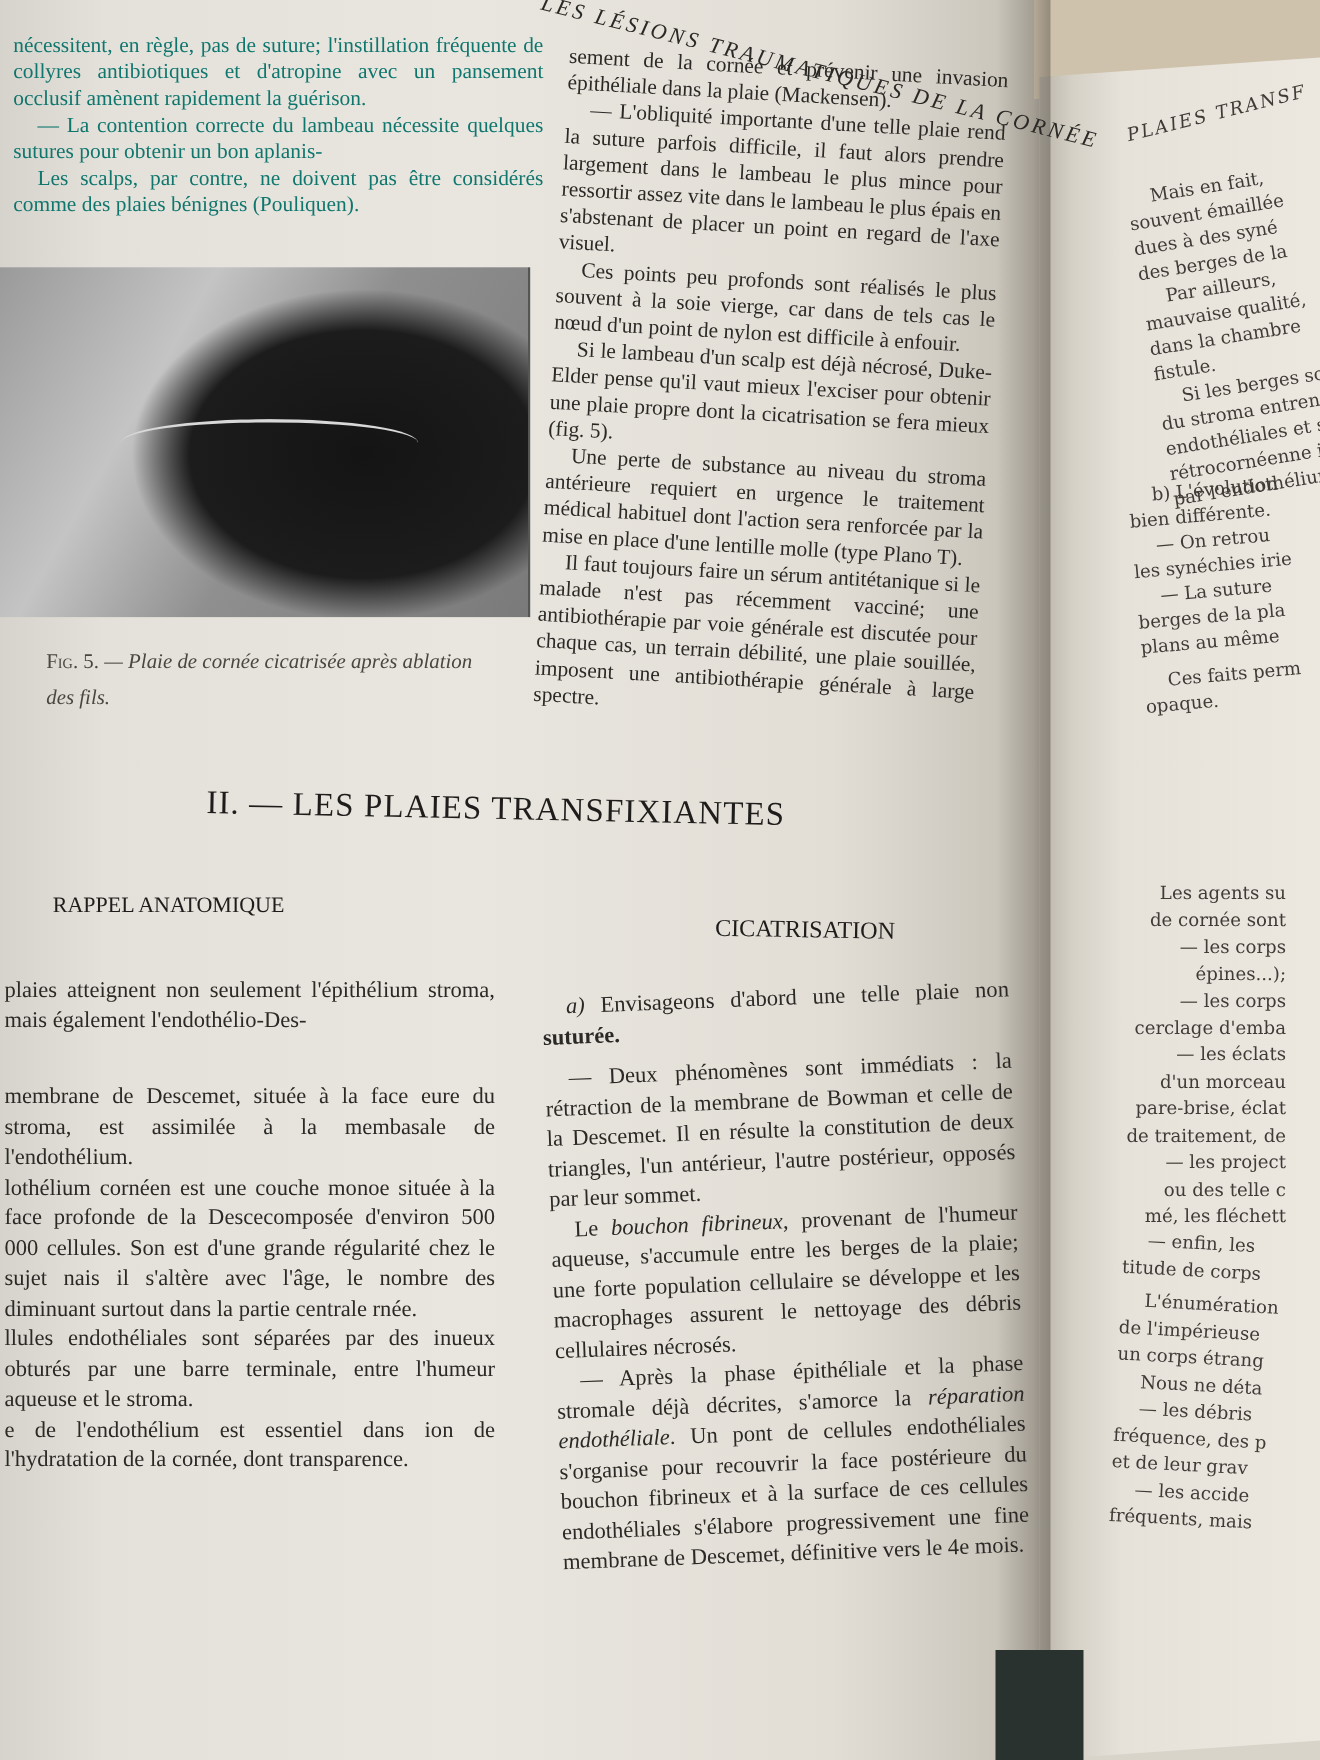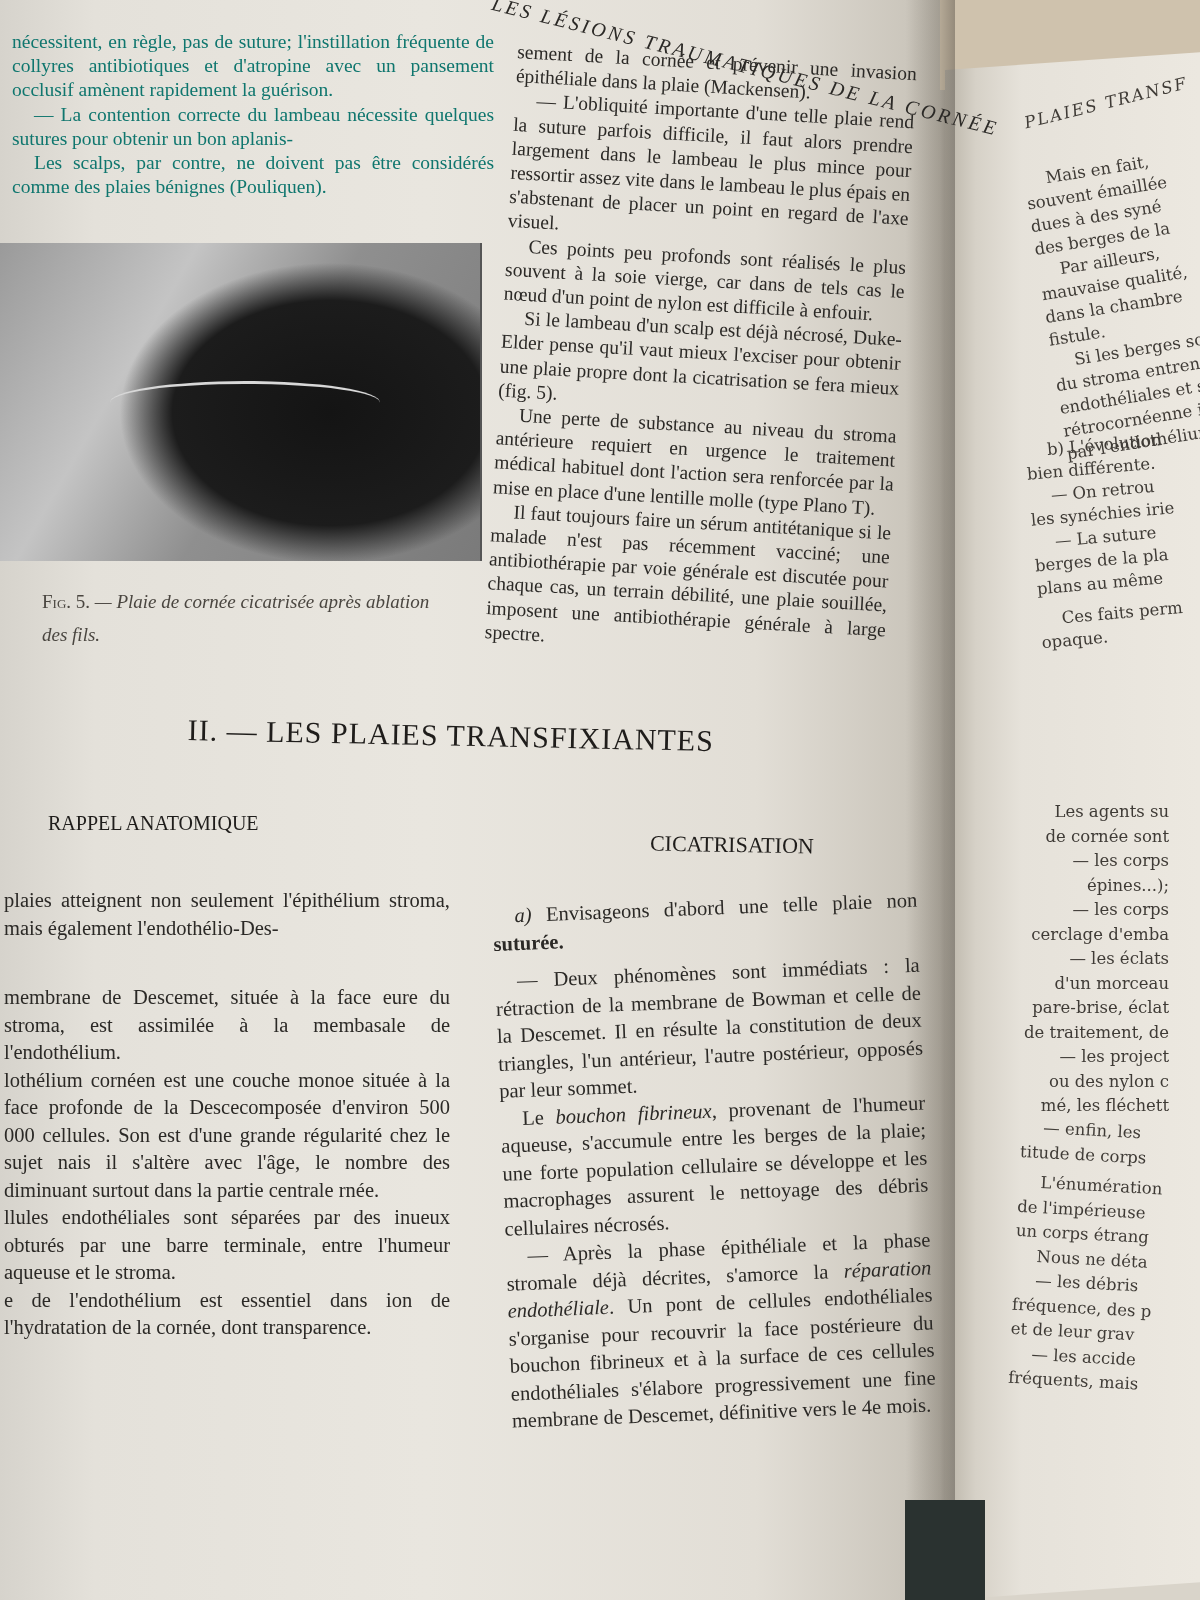--- a/index.html
+++ b/index.html
@@ -161,21 +161,21 @@
   <div>de cornée sont</div>
   <div class="rp-indent">— les corps</div>
   <div>épines...);</div>
   <div class="rp-indent">— les corps</div>
   <div>cerclage d'emba</div>
   <div class="rp-indent">— les éclats</div>
   <div>d'un morceau</div>
   <div>pare-brise, éclat</div>
   <div>de traitement, de</div>
   <div class="rp-indent">— les project</div>
-  <div>ou des nylon c</div>
+  <div>ou des telle c</div>
   <div>mé, les fléchett</div>
 </div>
 <div class="right-page-text rp-bottom2">
   <div class="rp-indent">— enfin, les</div>
   <div>titude de corps</div>
   <div class="rp-indent" style="margin-top:6px">L'énumération</div>
   <div>de l'impérieuse</div>
   <div>un corps étrang</div>
   <div class="rp-indent">Nous ne déta</div>
   <div class="rp-indent">— les débris</div>

